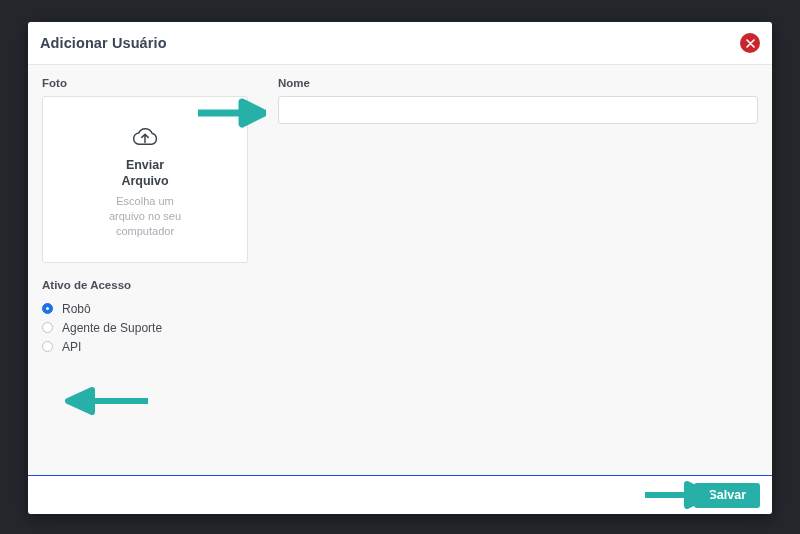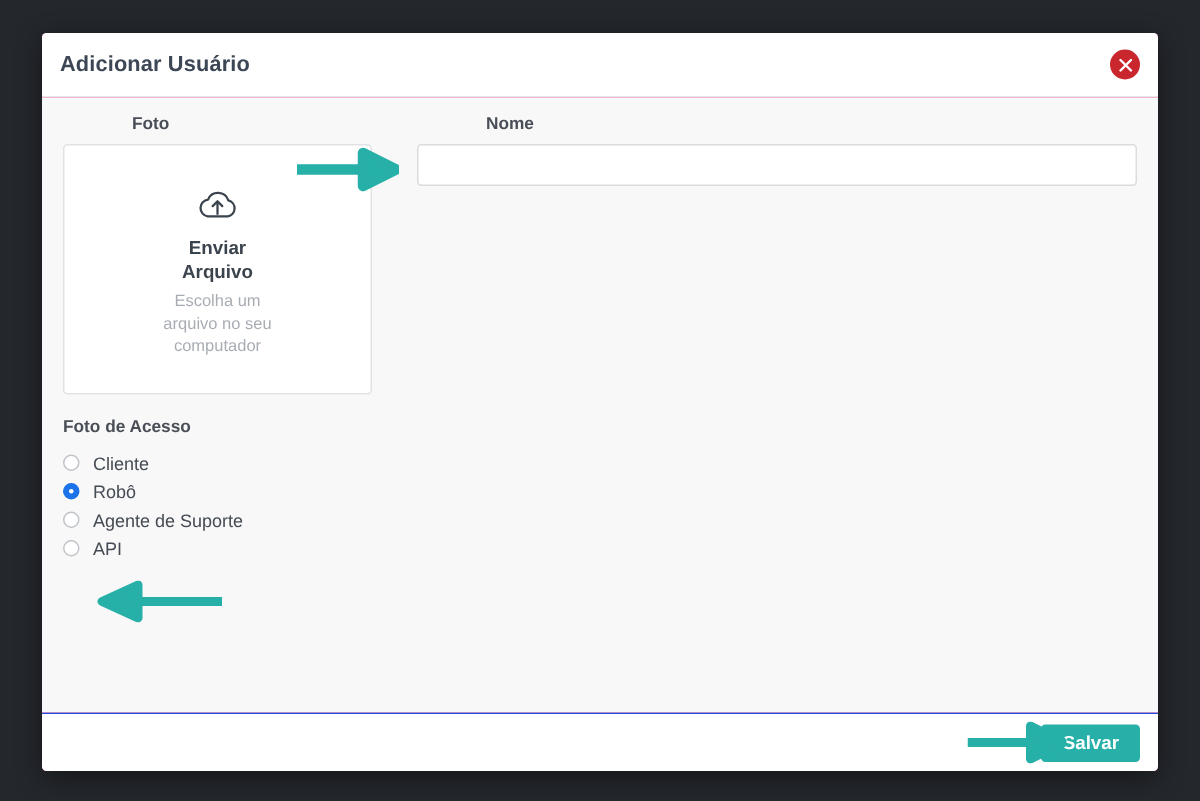--- a/index.html
+++ b/index.html
@@ -73,21 +73,20 @@
     position: relative;
     overflow: hidden;
   }
 
   .field-label {
     font-size: 11.5px;
     font-weight: bold;
     color: #4a4f57;
     margin-bottom: 7px;
     display: block;
-    margin-left: 46px;
   }
 
   #top-row {
     display: flex;
     align-items: flex-start;
   }
   #photo-col { width: 226px; flex: 0 0 226px; }
   #name-col { flex: 1 1 auto; margin-left: 10px; }
 
   
@@ -270,26 +269,22 @@
       </div>
 
       <div id="name-col">
         <span class="field-label">Nome</span>
         <input id="name-input" type="text" placeholder="" style="">
       </div>
 
     </div>
 
     <div id="access-section">
-      <div id="access-title">Foto de Acesso</div>
-
-      <div class="radio-row">
-        <span class="radio-mark"></span>
-        <span class="radio-label">Cliente</span>
-      </div>
+      <div id="access-title">Ativo de Acesso</div>
+
 
       <div class="radio-row selected">
         <span class="radio-mark"></span>
         <span class="radio-label">Robô</span>
       </div>
 
       <div class="radio-row">
         <span class="radio-mark"></span>
         <span class="radio-label">Agente de Suporte</span>
       </div>

